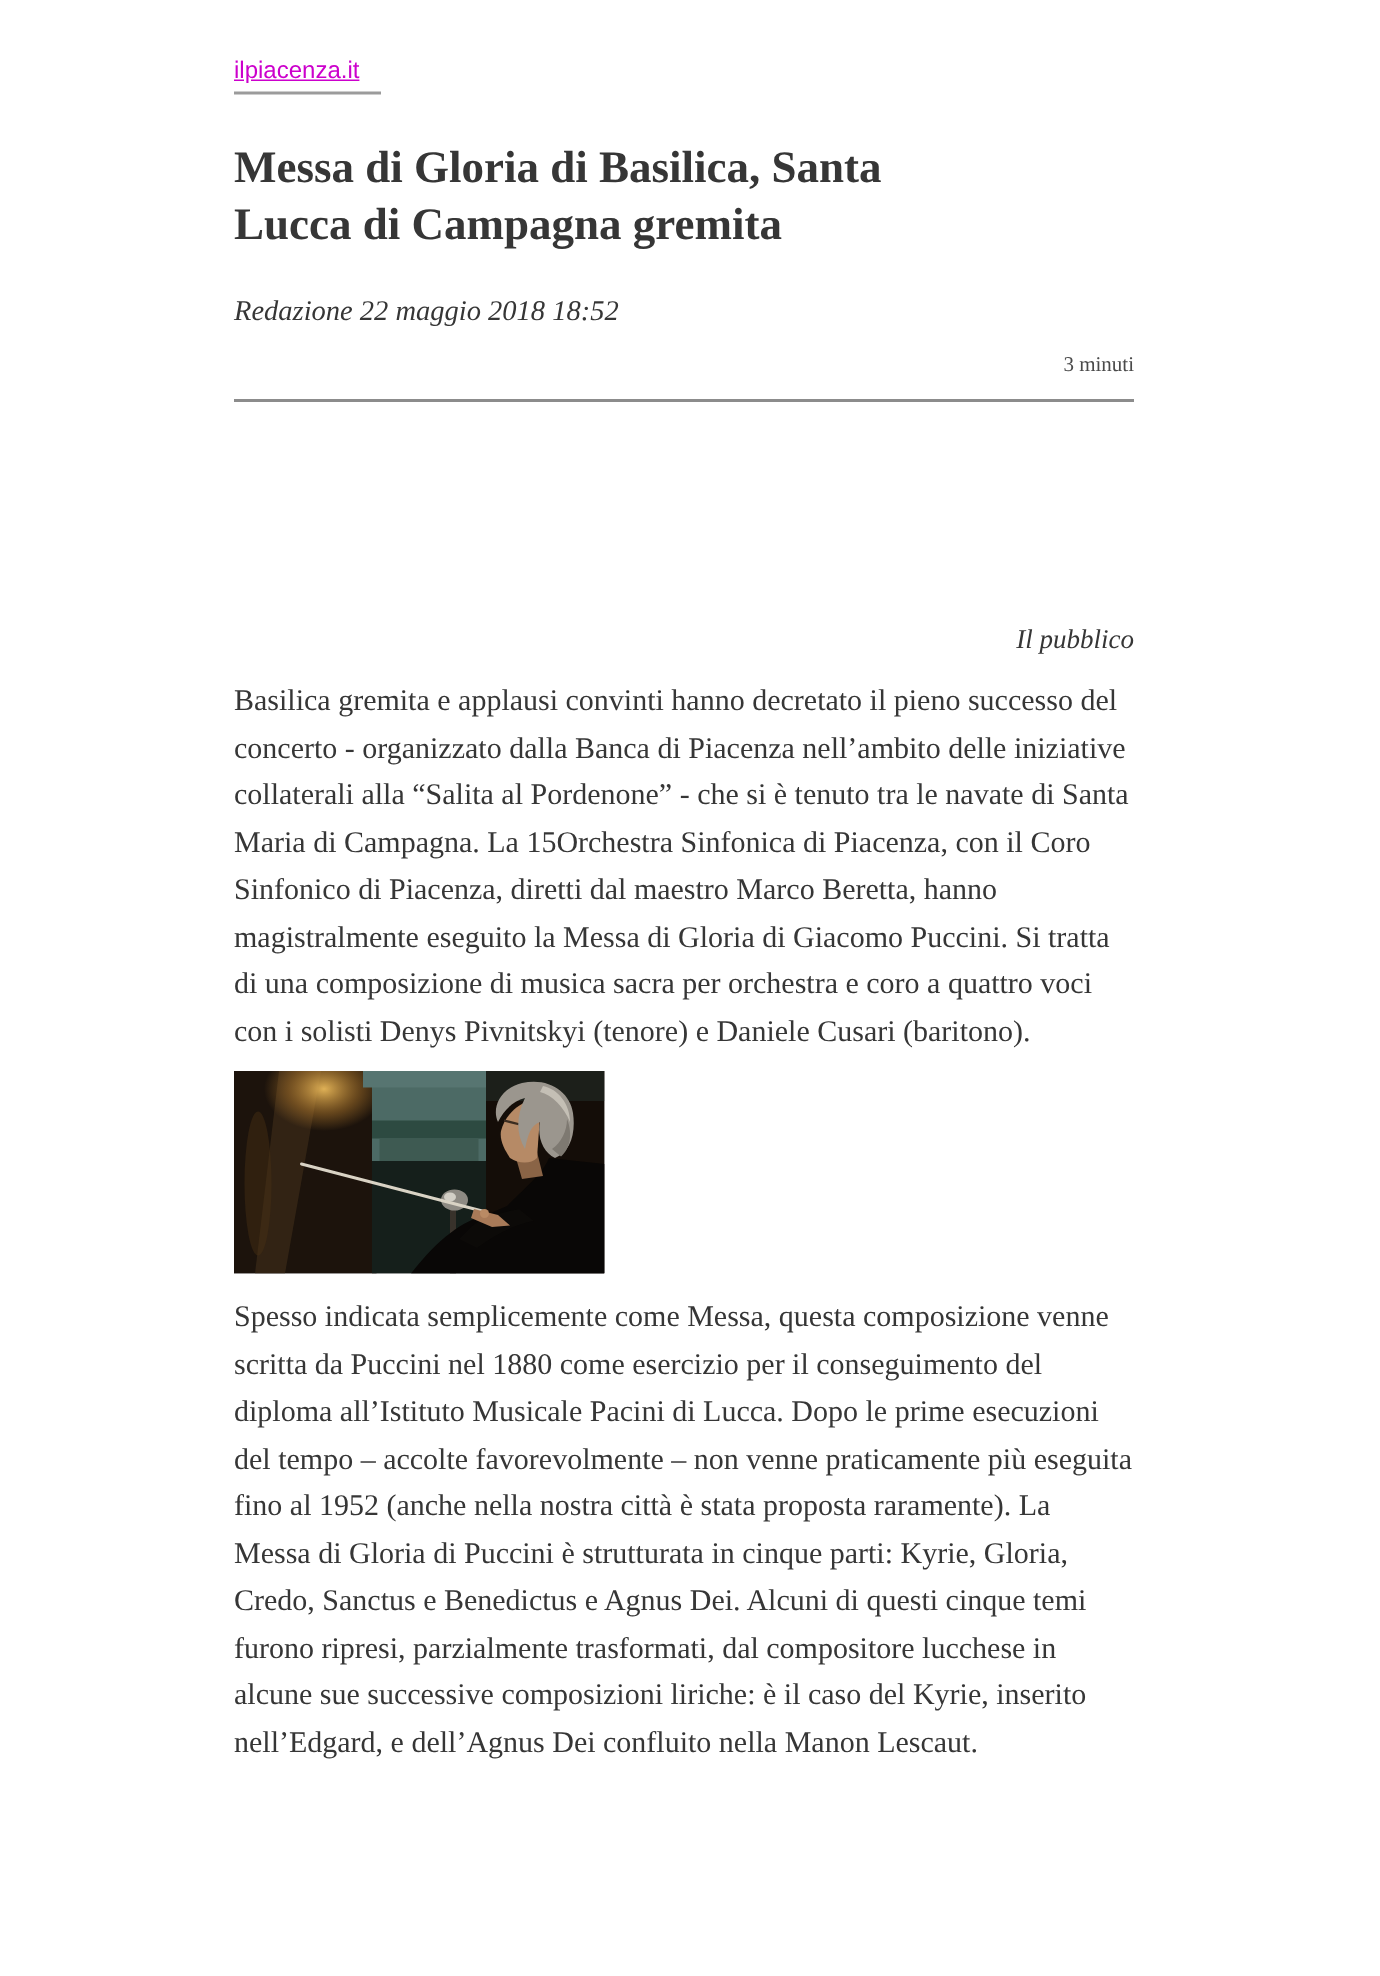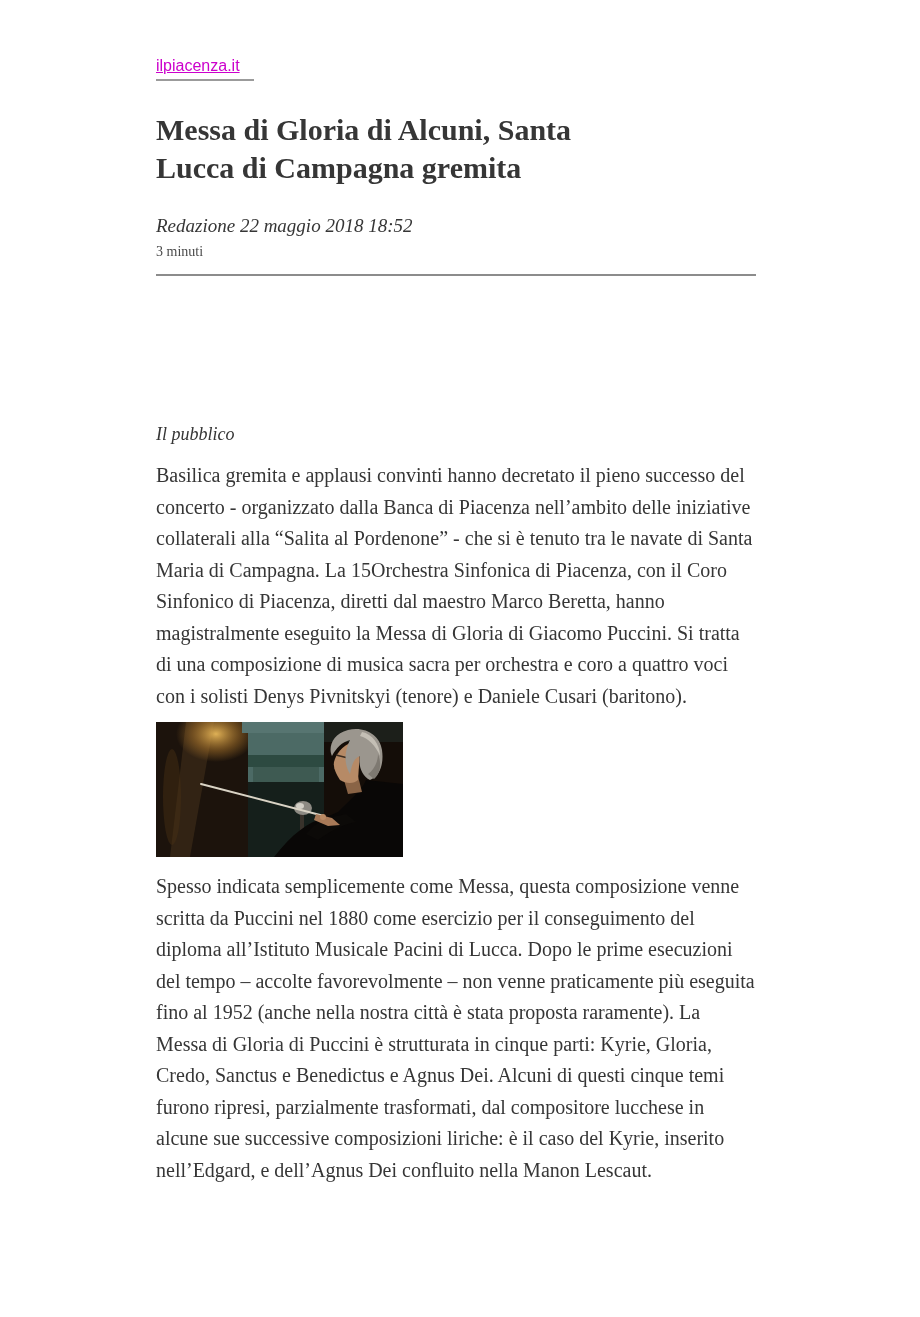--- a/index.html
+++ b/index.html
@@ -13,21 +13,21 @@
   html, body {
     margin: 0; padding: 0;
     width: 920px; height: 1317px;
     background: var(--page_bg);
     font-family: "Liberation Serif", "DejaVu Serif", serif;
     overflow: hidden;
   }
   .content {
     width: 600px;
     margin-left: 156px;
-    padding-top: 56px;
+    padding-top: 38px;
   }
   .domain-wrap {
     display: inline-block;
     border-bottom: 2px solid #9b9b9b;
     padding: 0 14px 4px 0;
   }
   .domain-link {
     font-family: "Liberation Sans", "DejaVu Sans", sans-serif;
     font-size: 16px;
     line-height: 19px;
@@ -44,34 +44,35 @@
   }
   h1.title .title-line { display: block; }
   .byline {
     margin-top: 27px;
     font-style: italic;
     font-size: 19px;
     line-height: 24px;
     color: var(--body_text);
   }
   .readtime {
-    margin-top: 5px;
+    margin-top: 15px;
     font-size: 14px;
     line-height: 17px;
     color: var(--subtle_text);
+    text-align: right;
   }
   hr.header-divider {
     margin: 14px 0 0 0;
     border: none;
     border-top: 2px solid var(--divider);
   }
   .missing-image { height: 140px; }
   figcaption.lead-caption {
     margin: 6px 0 0 0;
-    text-align: left;
+    text-align: right;
     font-style: italic;
     font-size: 18px;
     line-height: 24px;
     color: var(--body_text);
   }
   p.body-paragraph {
     margin: 14px 0 0 0;
     font-size: 20px;
     line-height: 31.5px;
     color: var(--body_text);
@@ -90,21 +91,21 @@
 <body>
 
 <div class="content">
 
   <header>
     <span class="domain-wrap">
       <a class="domain-link" href="#">ilpiacenza.it</a>
     </span>
 
     <h1 class="title">
-      <span class="title-line">Messa di Gloria di Alcuni, Santa</span>
+      <span class="title-line">Messa di Gloria di Basilica, Santa</span>
       <span class="title-line">Lucca di Campagna gremita</span>
     </h1>
 
     <div class="byline">Redazione 22 maggio 2018 18:52</div>
     <div class="readtime">3 minuti</div>
     <hr class="header-divider">
   </header>
 
   <main>
 

